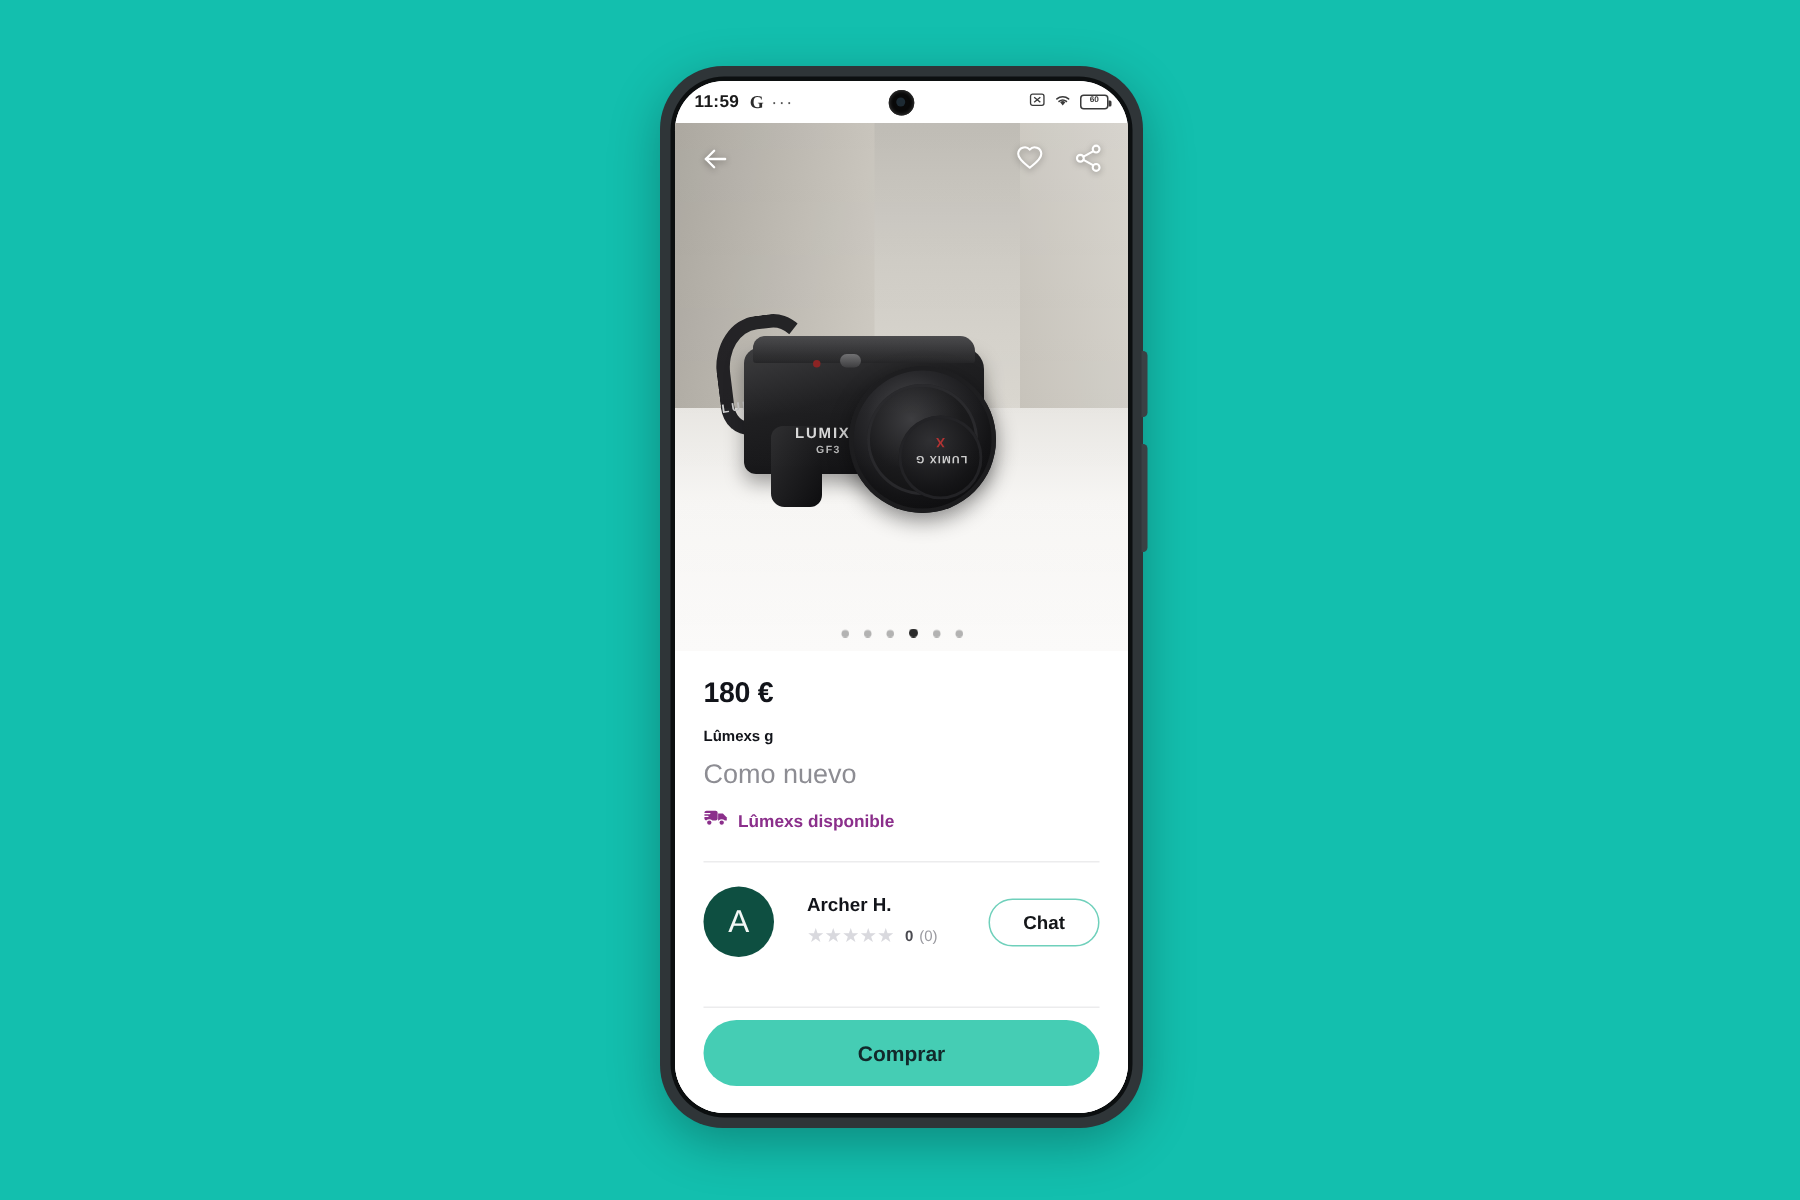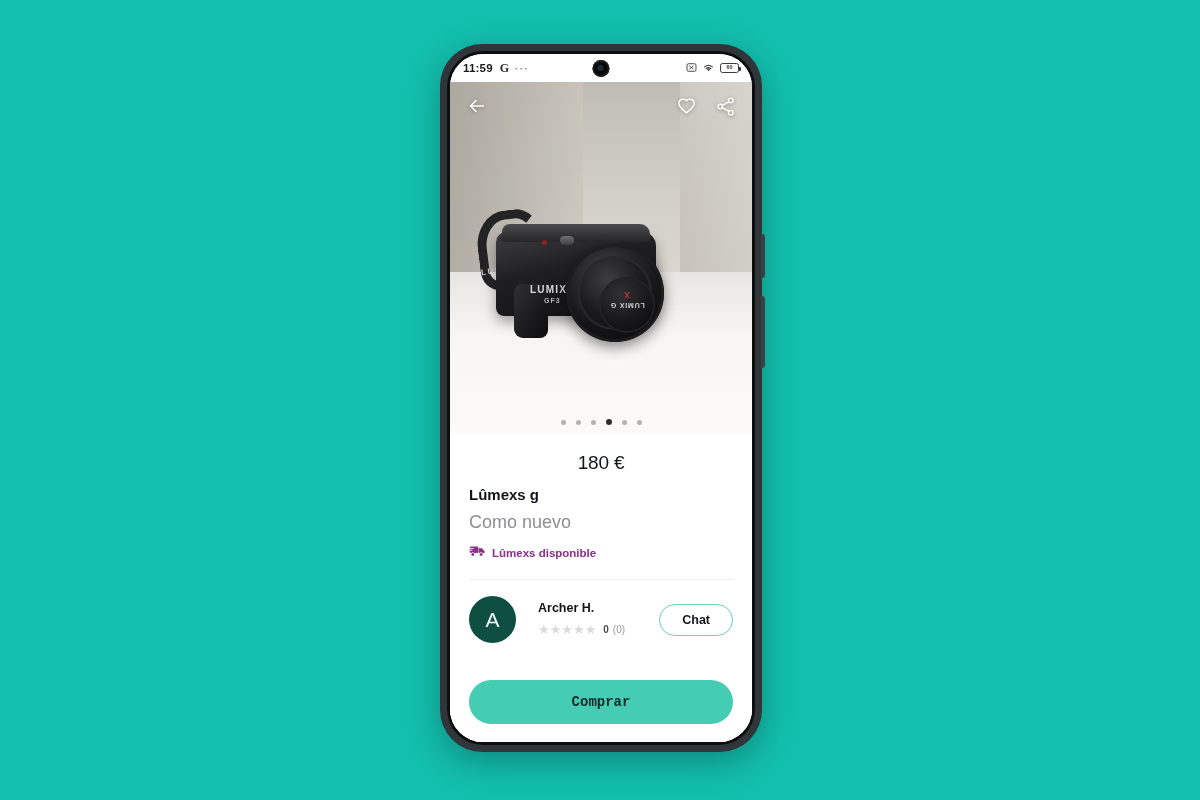--- a/index.html
+++ b/index.html
@@ -263,27 +263,26 @@
 
   
   #product-details-sheet {
     position:absolute;
     top:380px; left:0; right:0; bottom:0;
     background:#ffffff;
     padding:18px 19px 0 19px;
     overflow:hidden;
   }
   #product-price {
-    font-size:19px; font-weight:normal; color:#12141a;
+    font-size:19px; font-weight:bold; color:#12141a;
     letter-spacing:-0.2px;
-    text-align:center;
   }
   #product-title {
     margin-top:12px;
-    font-size:15px; font-weight:bold; color:#12141a;
+    font-size:10px; font-weight:bold; color:#12141a;
   }
   #product-condition {
     margin-top:9px;
     font-size:18px; color:#8d8d93;
   }
   #shipping-row {
     margin-top:11px;
     display:flex; align-items:center; gap:6px;
   }
   #shipping-label {
@@ -350,21 +349,21 @@
   }
   #buy-button {
     width:100%;
     background:#45cdb4;
     color:#12292b;
     border:none;
     border-radius:26px;
     padding:14px 0;
     font-size:14px; font-weight:bold;
     cursor:pointer;
-    font-family:Liberation Mono, monospace;
+    font-family:Liberation Sans, sans-serif;
   }
 </style>
 </head>
 <body>
 
 <div id="phone-device">
   <div class="side-btn" id="power-button"></div>
   <div class="side-btn" id="volume-button"></div>
 
   <div id="phone-inner-bezel">

